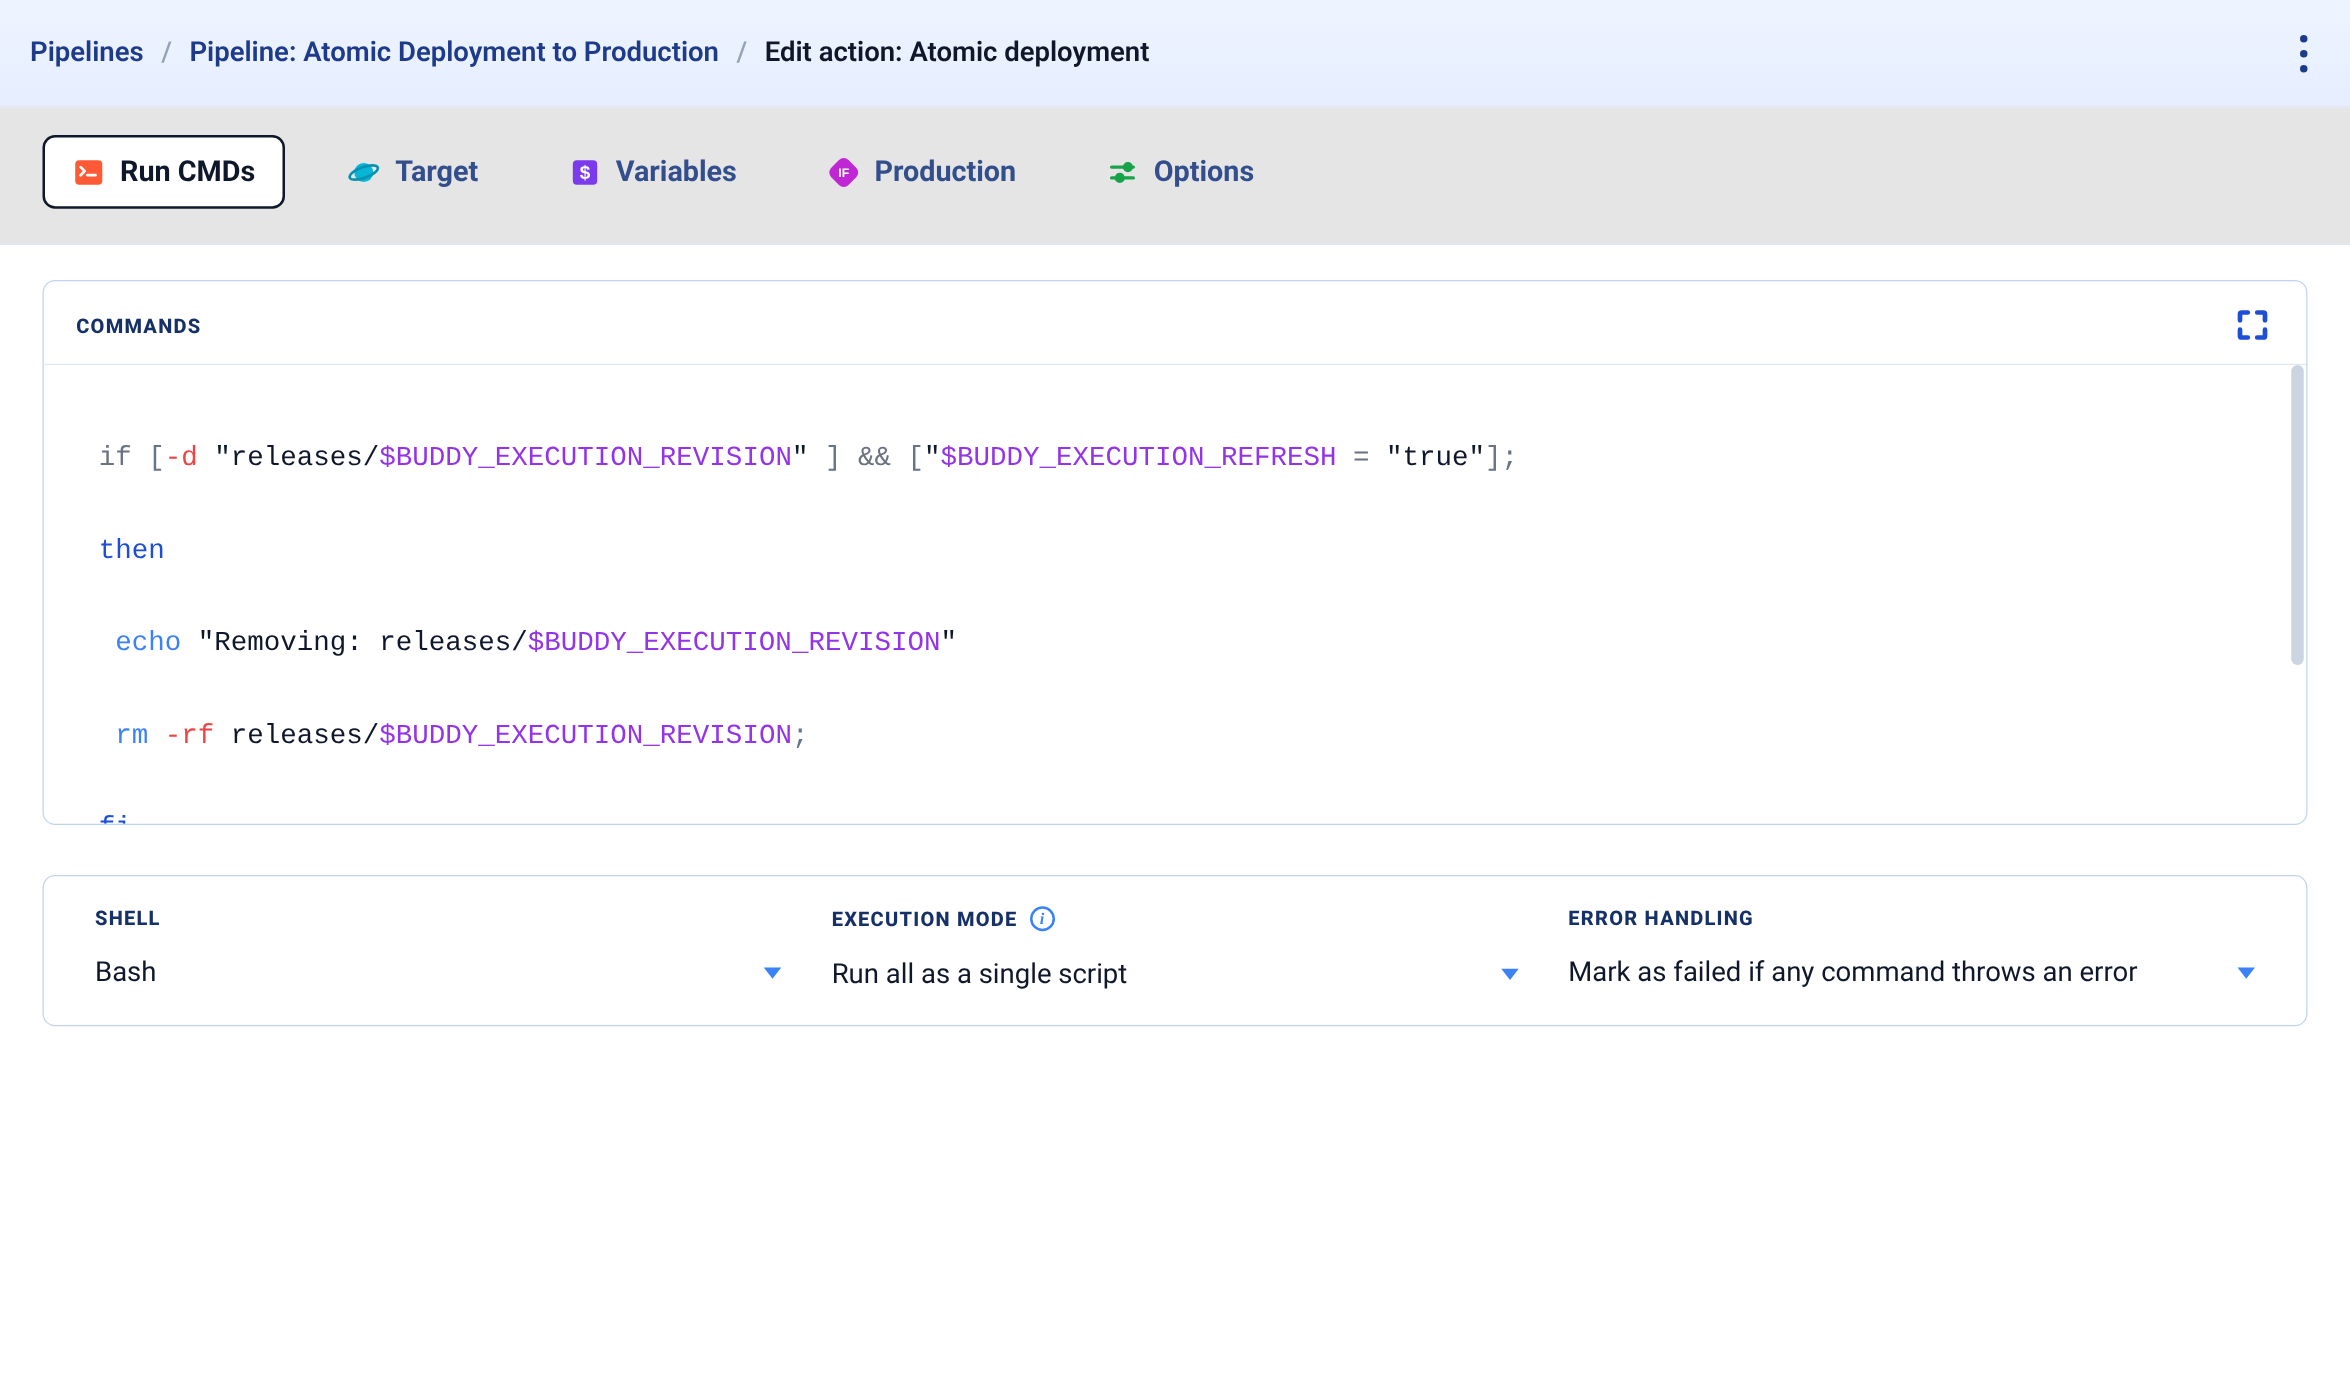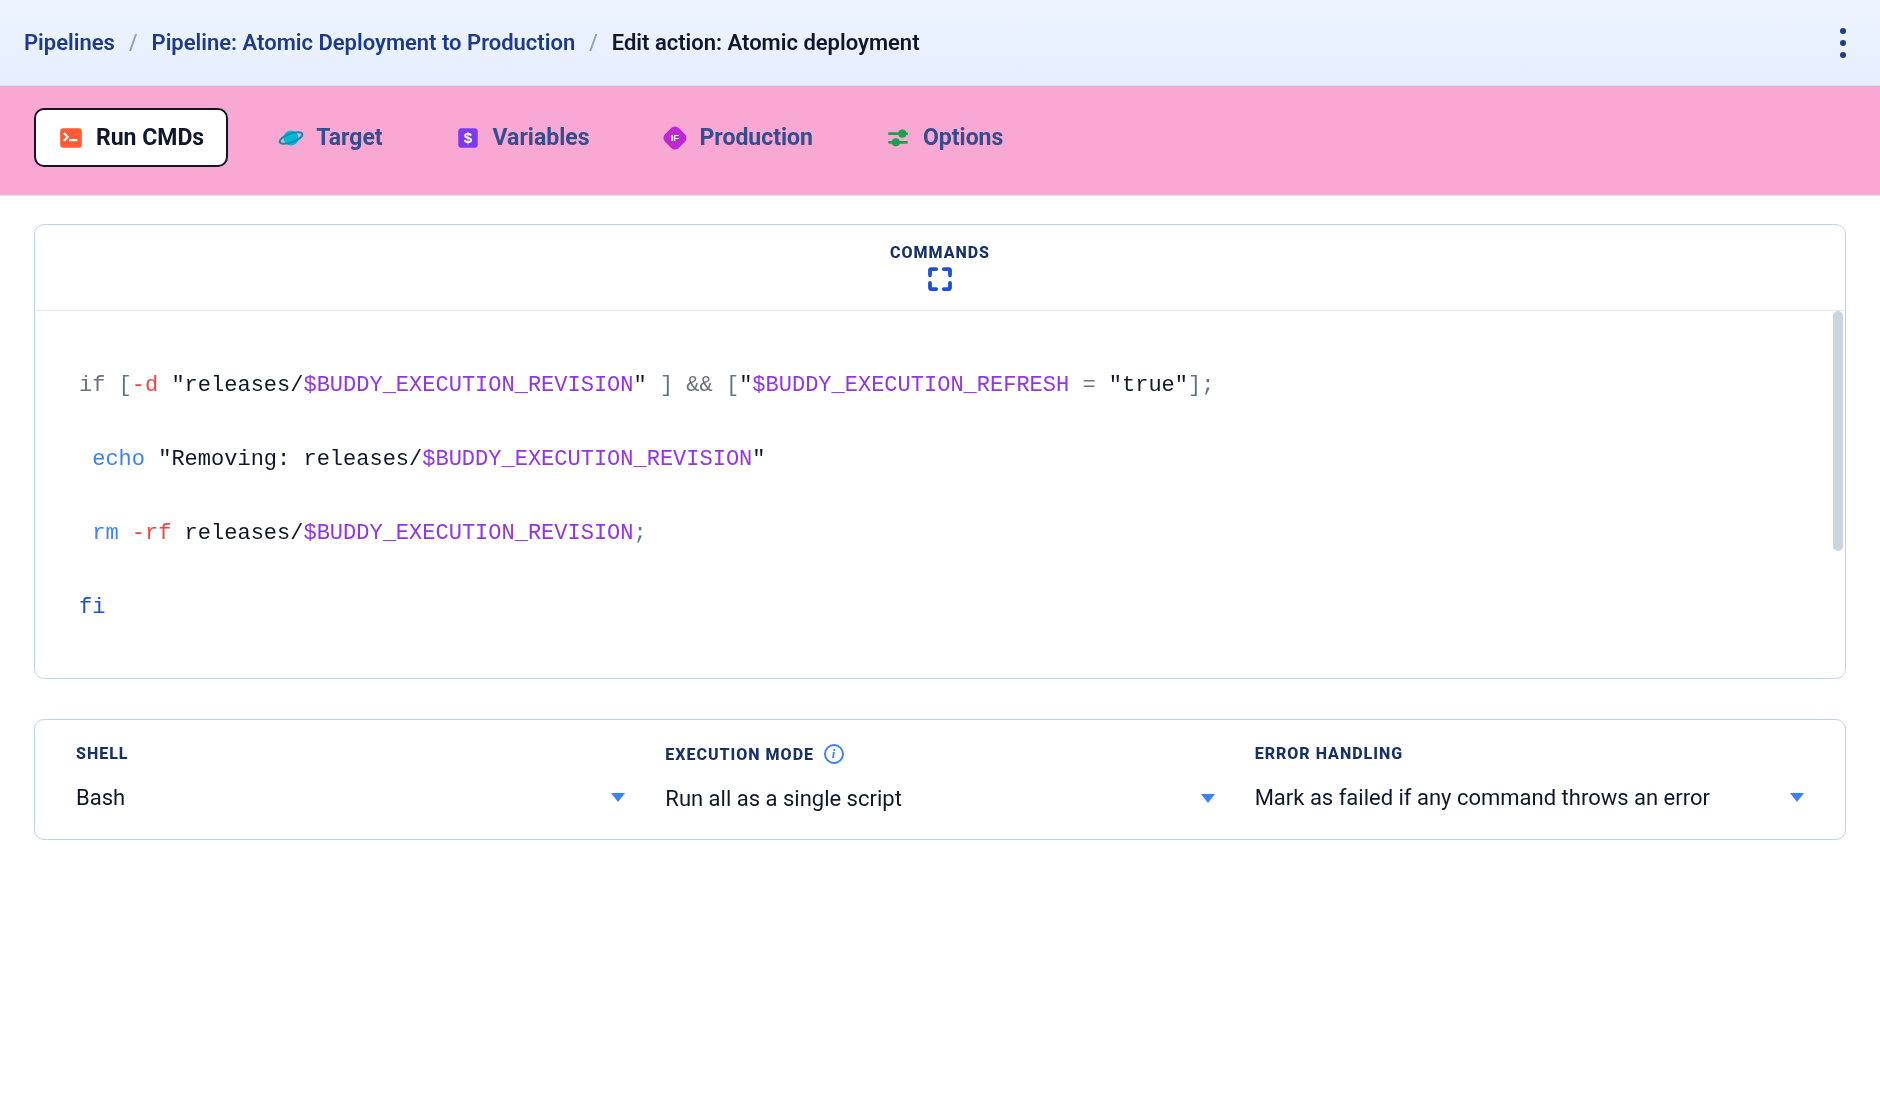--- a/index.html
+++ b/index.html
@@ -43,21 +43,21 @@
   width: 6px; height: 6px; border-radius: 50%; background: #1E3A8A;
 }
 
 
 .tabs-row {
   display: flex;
   align-items: center;
   gap: 28px;
   padding: 22px 34px 28px;
   border-bottom: 1px solid #E2E8F0;
-  background: #f9a8d4;
+  background: #e5e5e5;
 }
 .tab {
   display: flex;
   align-items: center;
   gap: 12px;
   font-size: 23px;
   font-weight: 700;
   color: #334E8C;
   padding: 14px 22px;
   border-radius: 10px;
@@ -81,21 +81,20 @@
   border: 1.5px solid #BFD3F2;
   border-radius: 10px;
   overflow: hidden;
   background: #fff;
 }
 .panel-head {
   display: flex;
   align-items: center;
   justify-content: space-between;
   padding: 18px 26px 14px;
-  flex-direction: column;
 }
 .panel-title {
   font-size: 16px;
   font-weight: 800;
   letter-spacing: 1px;
   color: #163068;
 }
 .expand-btn {
   width: 34px; height: 34px;
   display: flex; align-items: center; justify-content: center;
@@ -251,20 +250,21 @@
     <div class="panel-head">
       <div class="panel-title">COMMANDS</div>
       <div class="expand-btn">
         <svg width="30" height="30" viewBox="0 0 24 24" fill="none" stroke="#1D4ED8" stroke-width="3" stroke-linecap="round">
             <path d="M4 9V5a1 1 0 011-1h4M20 9V5a1 1 0 00-1-1h-4M4 15v4a1 1 0 001 1h4M20 15v4a1 1 0 01-1 1h-4"></path>
           </svg>
       </div>
     </div>
     <div class="editor">
 <span class="line"><span class="kw">if</span> <span class="brk">[</span><span class="dash">-d</span> <span class="str">"releases/</span><span class="var">$BUDDY_EXECUTION_REVISION</span><span class="str">"</span> <span class="brk">]</span> <span class="kw">&amp;&amp;</span> <span class="brk">[</span><span class="str">"</span><span class="var">$BUDDY_EXECUTION_REFRESH</span> <span class="kw">=</span> <span class="str">"true"</span><span class="brk">];</span></span>
+<span class="line"><span class="blue">then</span></span>
 <span class="line"> <span class="cmd">echo</span> <span class="str">"Removing: releases/</span><span class="var">$BUDDY_EXECUTION_REVISION</span><span class="str">"</span></span>
 <span class="line"> <span class="cmd">rm</span> <span class="dash">-rf</span> releases/<span class="var">$BUDDY_EXECUTION_REVISION</span><span class="brk">;</span></span>
 <span class="line"><span class="blue">fi</span></span>
 
 
 
 
 
       <div class="editor-scrollbar"></div>
     </div>

